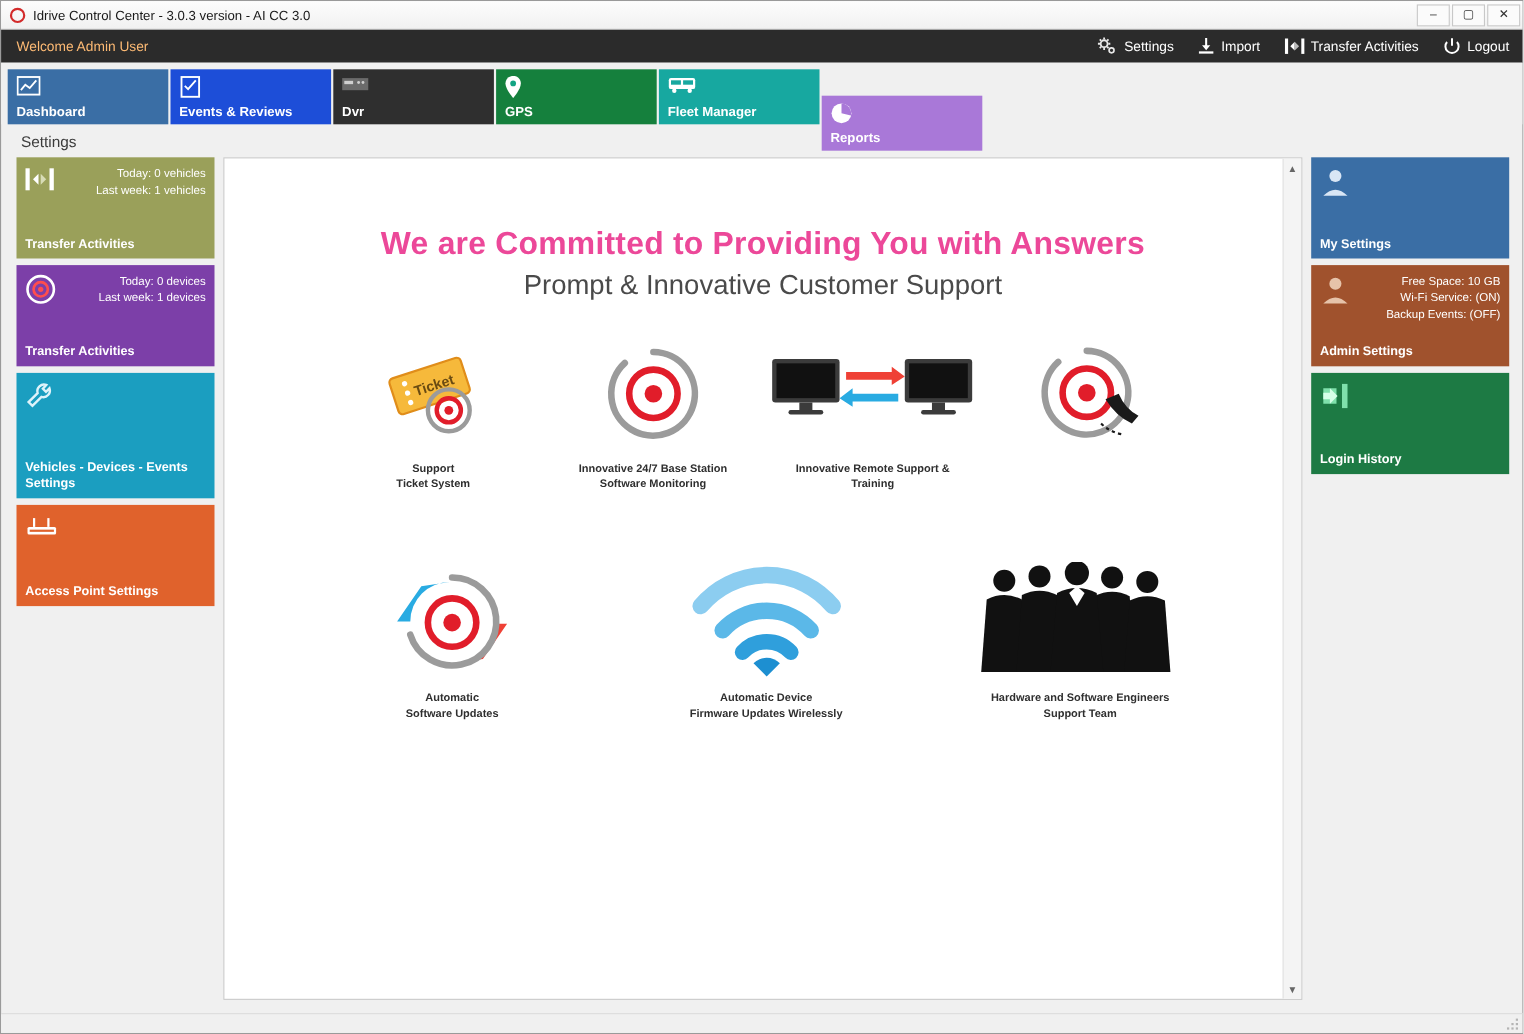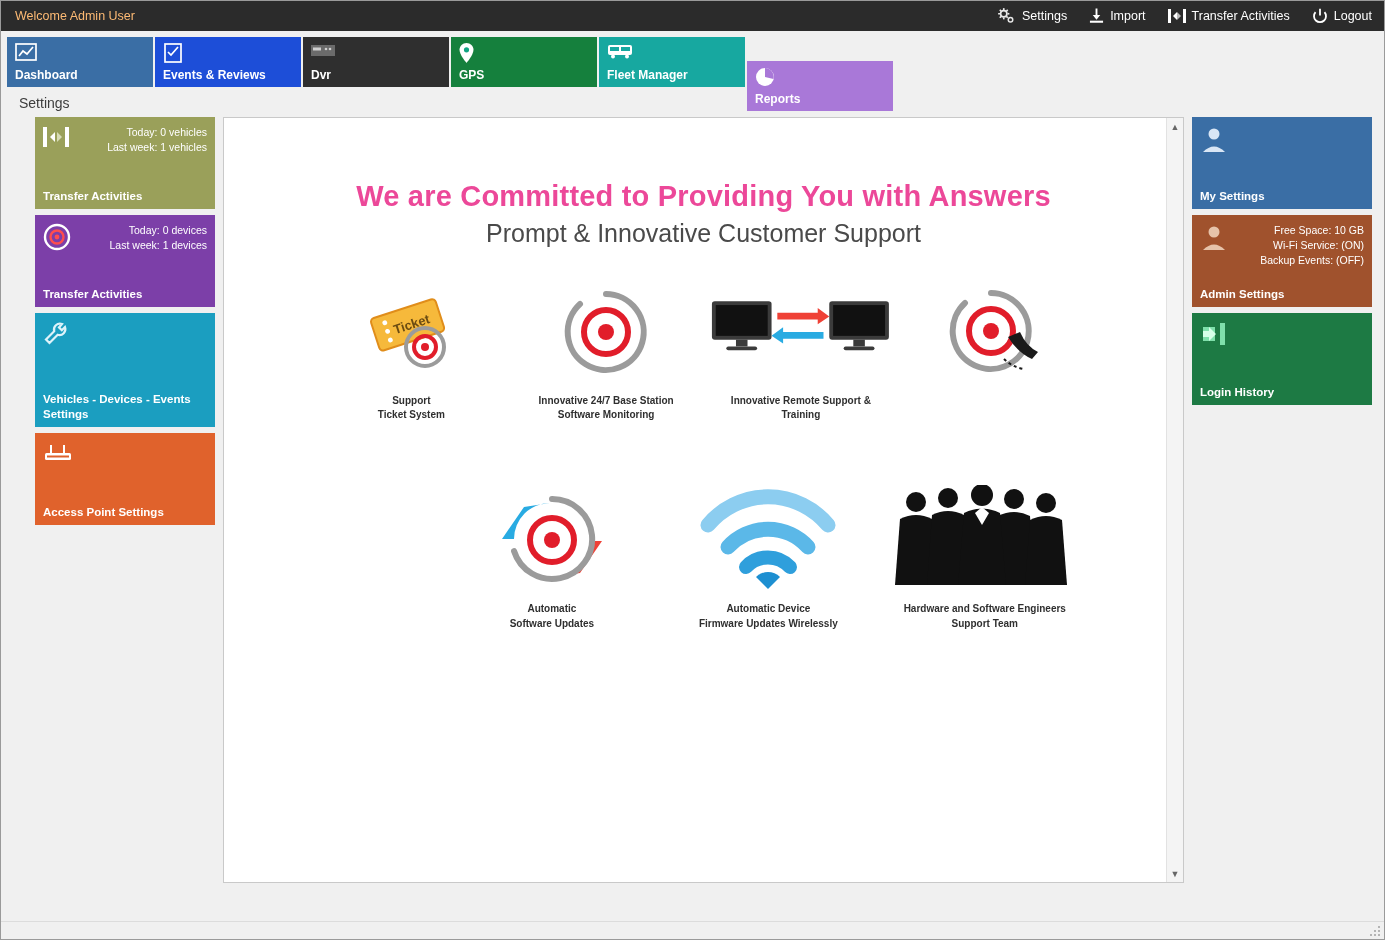--- a/index.html
+++ b/index.html
@@ -84,21 +84,20 @@
   .section-title {
     padding: 8px 0 6px 18px;
     font-size: 14px; color: #3c3c3c;
   }
 
   
   .body {
     display: flex; gap: 8px;
     padding: 0 12px 0 14px;
     height: 778px;
-    margin-left: 20px;
   }
   .col-left  { width: 180px; flex: none; }
   .col-right { width: 180px; flex: none; }
   .col-mid   { flex: 1; position: relative; }
 
   .panel {
     position: relative; color: #fff;
     margin-bottom: 6px;
     padding: 8px 8px 6px 8px;
     min-height: 62px;
@@ -160,39 +159,48 @@
     width: 25%; text-align: center; margin-bottom: 34px;
     padding: 0 6px;
   }
   .feature .fig {
     height: 100px; display: flex; align-items: center; justify-content: center;
   }
   .feature .cap {
     margin-top: 12px; font-size: 10px; font-weight: bold;
     color: #2f2f2f; line-height: 1.42;
   }
-  .row2 { justify-content: flex-end; padding-left: 96px; }
+  .row2 { justify-content: space-between; padding-left: 96px; }
   .row2 .feature { width: 28%; }
 
   
   .statusbar {
     position: absolute; left: 0; right: 0; bottom: 0;
     height: 18px; background: #f0f0f0;
     border-top: 1px solid #dcdcdc;
   }
   .statusbar .grip {
     position: absolute; right: 2px; bottom: 1px;
     width: 14px; height: 14px;
   }
 </style>
 </head>
 <body>
 
 <div id="app">
 
+  <div class="titlebar">
+    <span class="app-icon"></span>
+    <span class="title-text">Idrive Control Center - 3.0.3 version - AI CC 3.0</span>
+    <span class="winbtns">
+      <span class="winbtn">–</span>
+      <span class="winbtn">▢</span>
+      <span class="winbtn">✕</span>
+    </span>
+  </div>
 
   <div class="topbar">
     <span class="welcome">Welcome Admin User</span>
     <div class="topnav">
 
       <div class="topnav-item">
         <span>
           <svg width="20" height="18" viewBox="0 0 24 24" fill="#e8e8e8">
             <circle cx="9" cy="9" r="4.2" fill="none" stroke="#e8e8e8" stroke-width="2.2"></circle>
             <g stroke="#e8e8e8" stroke-width="2.2">

